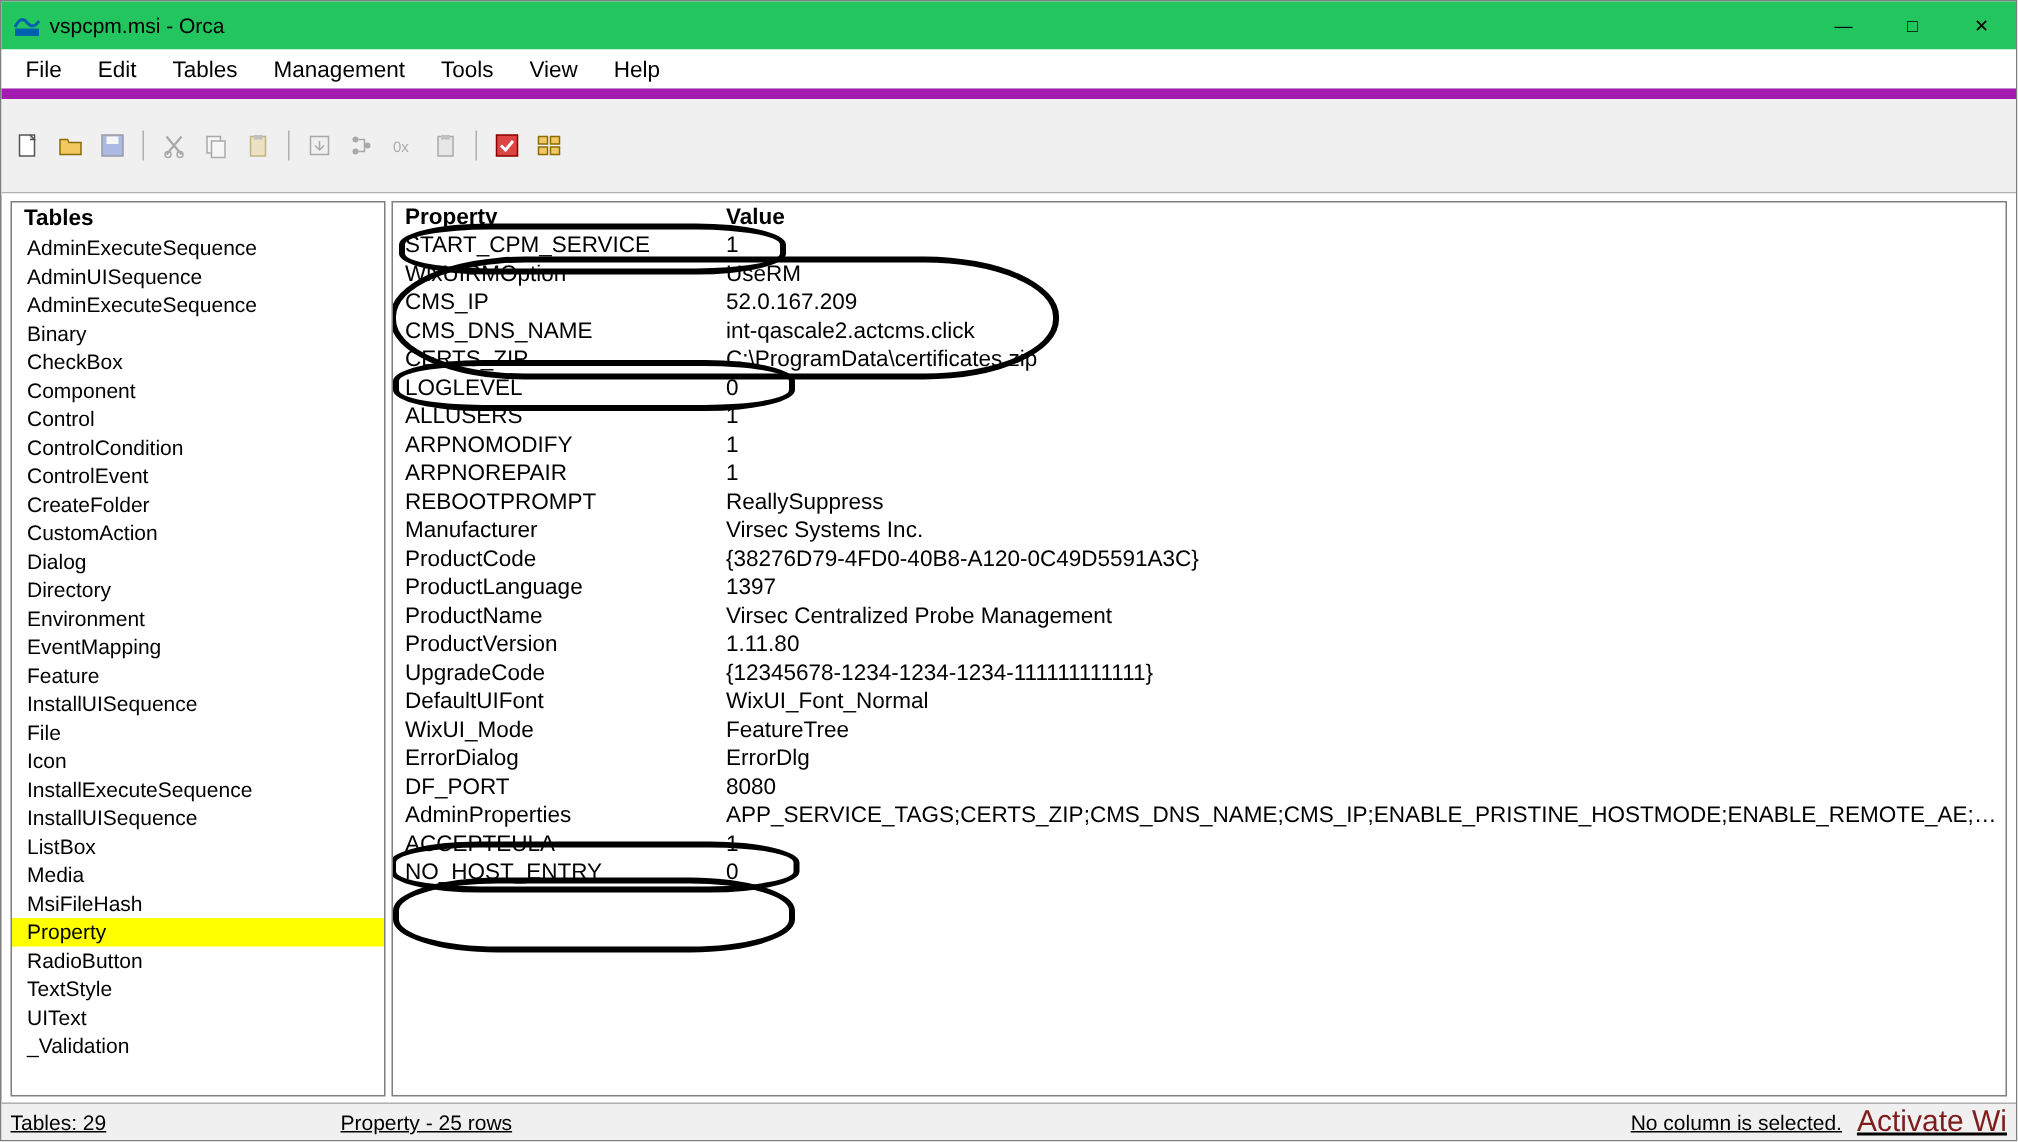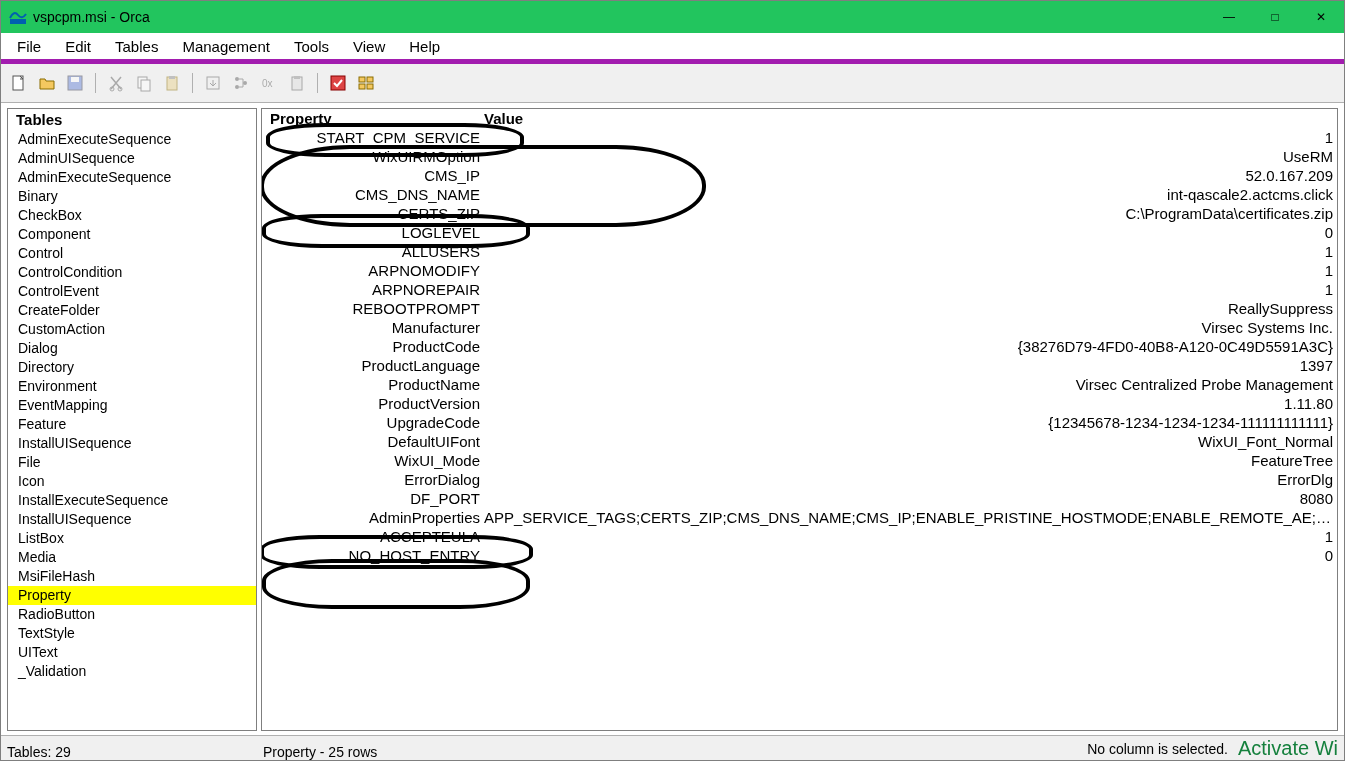--- a/index.html
+++ b/index.html
@@ -54,25 +54,25 @@
     padding: 0 4px;
     font-size:15px;
     background:#fff;
   }
   .menu-item { padding: 3px 12px; }
 
   
   .toolbar {
     height:30px;
     background:#f0f0f0;
-    border-top:5px solid #a21caf;
+    border-top:7px solid #a21caf;
     border-bottom:1px solid #b0b0b0;
     display:flex;
     align-items:center;
-    padding:4px 6px;
+    padding:16px 6px;
     gap:4px;
   }
   .tb-btn {
     width:24px; height:24px;
     display:flex; align-items:center; justify-content:center;
   }
   .tb-sep {
     width:1px; height:20px; background:#b0b0b0; margin:0 4px;
   }
   .tb-disabled { opacity:.45; }
@@ -127,42 +127,42 @@
     line-height:19px;
   }
   .col-prop { width:210px; padding-left:4px;}
   .col-val  { flex:1; padding-left:4px;}
   .grid-body {}
   .grid-row {
     display:flex;
     font-size:15px;
     line-height:19px;
     padding:0 4px;
-    text-align:right;
   }
   .grid-row .c1 { width:210px; padding-left:4px; white-space:nowrap;}
   .grid-row .c2 { flex:1; padding-left:4px; white-space:nowrap; overflow:hidden; text-overflow:ellipsis; }
 
   
   .statusbar {
     height:24px;
     border-top:1px solid #b0b0b0;
     background:#f0f0f0;
     display:flex;
-    align-items:flex-end;
+    align-items:center;
     font-size:14px;
     color:#000;
     padding:0 6px;
     justify-content:space-between;
+    text-decoration:underline;
   }
   .status-left { display:flex; gap:40px; }
   .status-cell { min-width:120px; }
   .status-cell:nth-child(2){ min-width:200px; }
   .watermark {
-    color:#15803d;
+    color:#7f1d1d;
     font-size:20px;
     white-space:nowrap;
   }
 
   
   .anno {
     position:absolute;
     border:4px solid #000;
     border-radius:50% / 50%;
     pointer-events:none;
@@ -420,21 +420,21 @@
       <div class="anno" style="left:-2px; top:36px; width:438px; height:74px; border-radius:90px/40px;"></div>
       <div class="anno" style="left:0px; top:105px; width:260px; height:26px; border-radius:60px/14px;"></div>
       <div class="anno" style="left:-2px; top:426px; width:265px; height:26px; border-radius:60px/14px;"></div>
       <div class="anno" style="left:0px; top:450px; width:260px; height:42px; border-radius:70px/22px;"></div>
     </div>
   </div>
 
   <div class="statusbar">
     <div class="status-left">
       <span class="status-cell">Tables: 29</span>
-      <span class="status-cell" style="margin-left:96px;">Property - 25 rows</span>
+      <span class="status-cell" style="margin-left:60px;">Property - 25 rows</span>
     </div>
     <div style="display:flex; align-items:center; gap:10px;">
       <span>No column is selected.</span>
       <span class="watermark">Activate Wi</span>
     </div>
   </div>
 
 </div>
 
 </body></html>

